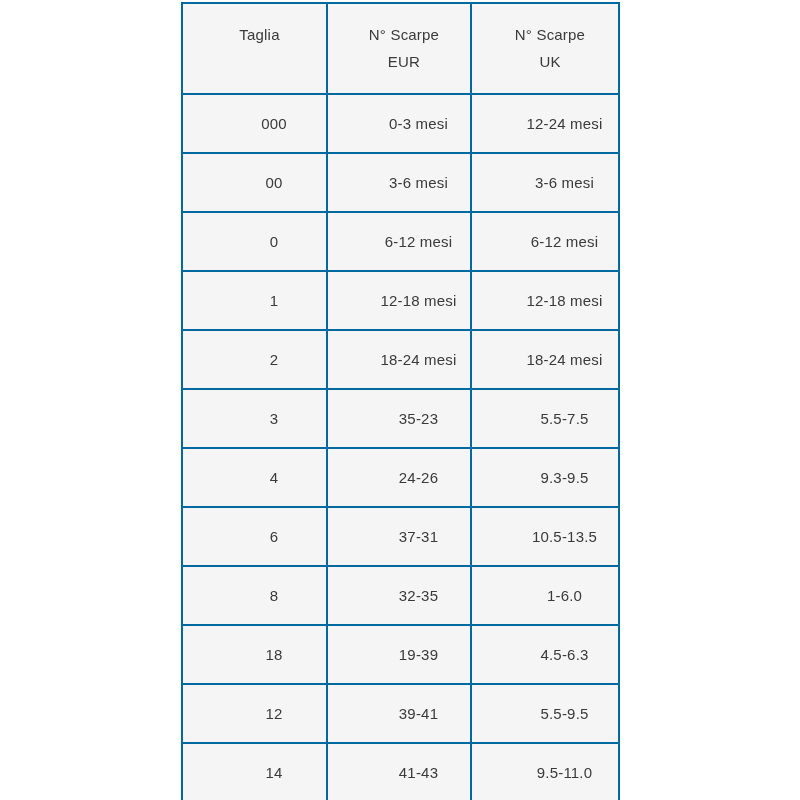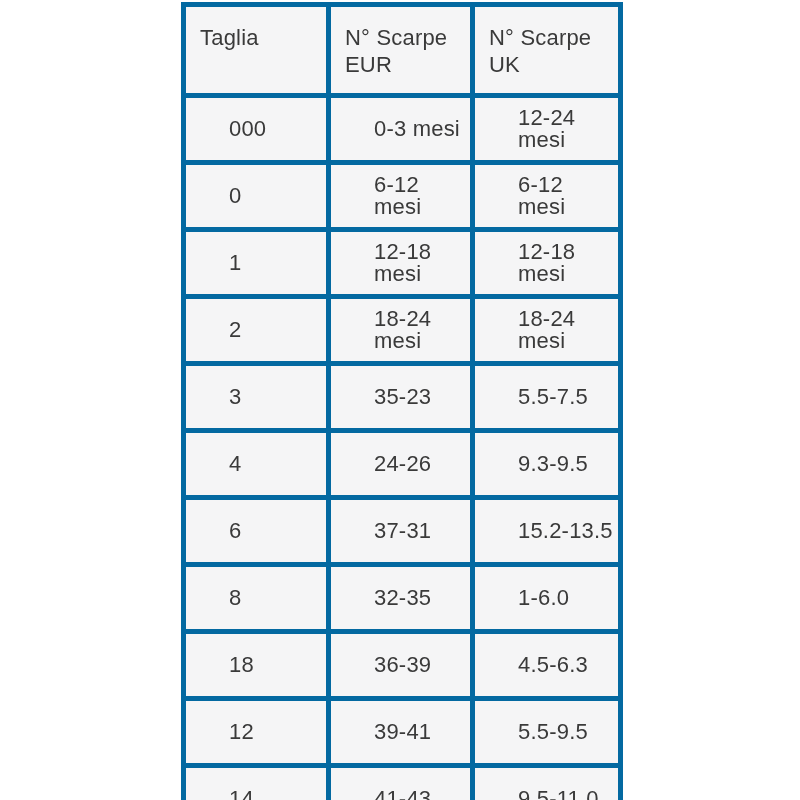--- a/index.html
+++ b/index.html
@@ -23,38 +23,38 @@
     border-collapse: collapse;
     table-layout: fixed;
     width: 437px;
     background: #f5f5f6;
     color: #3a3a3a;
   }
   .size-table col.c1 { width: 145px; }
   .size-table col.c2 { width: 144px; }
   .size-table col.c3 { width: 148px; }
   .size-table th, .size-table td {
-    border: 5px solid #0369a1;
+    border: 2px solid #0369a1;
     box-sizing: border-box;
-    font-size: 22px;
+    font-size: 15px;
     font-weight: 400;
-    text-align: left;
+    text-align: center;
     padding-left: 14px;
     padding-right: 4px;
     letter-spacing: 0.2px;
   }
   .size-table th {
     height: 91px;
     vertical-align: top;
     padding-top: 17px;
     line-height: 27px;
     white-space: pre-line;
   }
   .size-table td {
-    height: 67px;
+    height: 59px;
     vertical-align: middle;
     line-height: 22px;
     padding-left: 43px;
   }
 </style>
 </head>
 <body>
 
 <div class="table-wrap">
   <table class="size-table">
@@ -72,20 +72,25 @@
 UK</th>
       </tr>
     </thead>
     <tbody>
       <tr>
         <td>000</td>
         <td>0-3 mesi</td>
         <td>12-24 mesi</td>
       </tr>
       <tr>
+        <td>00</td>
+        <td>3-6 mesi</td>
+        <td>3-6 mesi</td>
+      </tr>
+      <tr>
         <td>0</td>
         <td>6-12 mesi</td>
         <td>6-12 mesi</td>
       </tr>
       <tr>
         <td>1</td>
         <td>12-18 mesi</td>
         <td>12-18 mesi</td>
       </tr>
       <tr>
@@ -99,30 +104,30 @@
         <td>5.5-7.5</td>
       </tr>
       <tr>
         <td>4</td>
         <td>24-26</td>
         <td>9.3-9.5</td>
       </tr>
       <tr>
         <td>6</td>
         <td>37-31</td>
-        <td>15.2-13.5</td>
+        <td>10.5-13.5</td>
       </tr>
       <tr>
         <td>8</td>
         <td>32-35</td>
         <td>1-6.0</td>
       </tr>
       <tr>
         <td>18</td>
-        <td>36-39</td>
+        <td>19-39</td>
         <td>4.5-6.3</td>
       </tr>
       <tr>
         <td>12</td>
         <td>39-41</td>
         <td>5.5-9.5</td>
       </tr>
       <tr>
         <td>14</td>
         <td>41-43</td>

